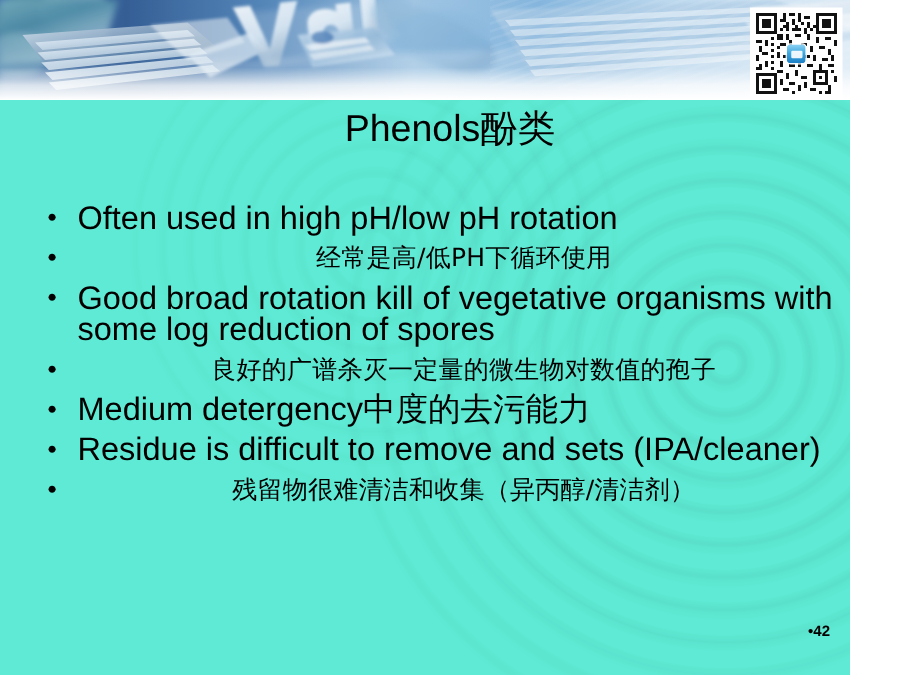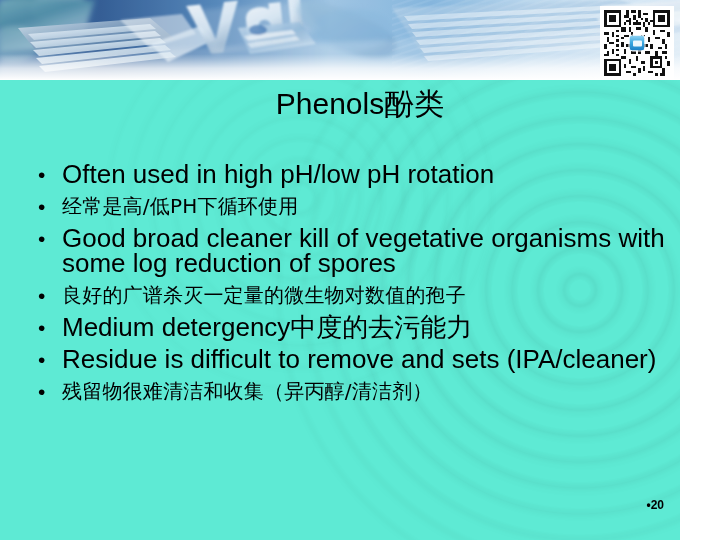--- a/index.html
+++ b/index.html
@@ -171,20 +171,21 @@
   .bullet-text {
     flex: 1 1 auto;
     font-size: 26px;
     line-height: 25px;
     color: #000000;
   }
   .bullet-text.cn {
     font-family: "DejaVu Sans", "Liberation Sans", sans-serif;
     font-size: 20px;
     letter-spacing: 0.2px;
+    text-align: center;
   }
   .bullet-text.mixed {
     font-family: Liberation Sans, sans-serif;
   }
 
   
   .page-num {
     position: absolute;
     right: 16px;
     bottom: 28px;
@@ -437,21 +438,21 @@
       <span class="bullet-text">Often used in high pH/low pH rotation</span>
     </div>
 
     <div class="bullet-row">
       <span class="bullet-mark">•</span>
       <span class="bullet-text cn">经常是高/低PH下循环使用</span>
     </div>
 
     <div class="bullet-row">
       <span class="bullet-mark">•</span>
-      <span class="bullet-text">Good broad cleaner kill of vegetative organisms with some log reduction of spores</span>
+      <span class="bullet-text">Good broad rotation kill of vegetative organisms with some log reduction of spores</span>
     </div>
 
     <div class="bullet-row">
       <span class="bullet-mark">•</span>
       <span class="bullet-text cn">良好的广谱杀灭一定量的微生物对数值的孢子</span>
     </div>
 
     <div class="bullet-row">
       <span class="bullet-mark">•</span>
       <span class="bullet-text mixed">Medium detergency中度的去污能力</span>
@@ -462,15 +463,15 @@
       <span class="bullet-text">Residue is difficult to remove and sets (IPA/cleaner)</span>
     </div>
 
     <div class="bullet-row">
       <span class="bullet-mark">•</span>
       <span class="bullet-text cn">残留物很难清洁和收集（异丙醇/清洁剂）</span>
     </div>
 
   </div>
 
-  <div class="page-num">•20</div>
+  <div class="page-num">•42</div>
 
 </div>
 
 </body></html>

